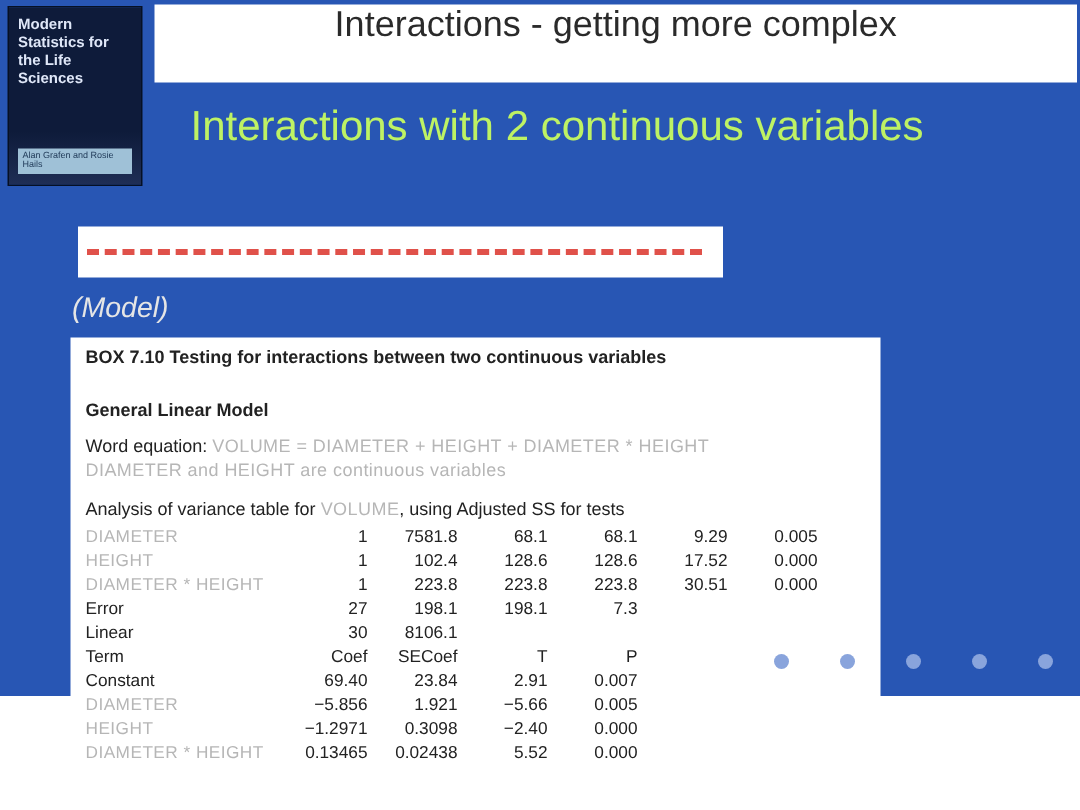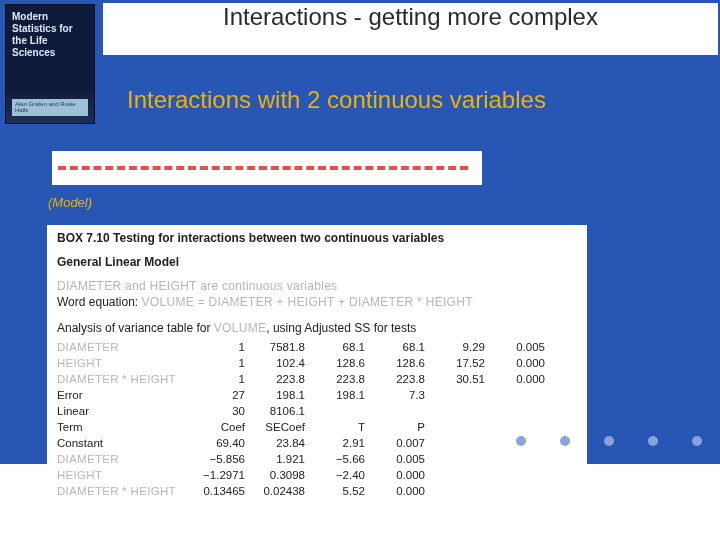--- a/index.html
+++ b/index.html
@@ -4,29 +4,29 @@
 <style>
   html,body{margin:0;padding:0;width:720px;height:540px;font-family:"Verdana","Segoe UI",sans-serif;background:#fff;overflow:hidden}
   .slide{position:relative;width:720px;height:464px;background:#2856b4}
   
   .book{position:absolute;left:5px;top:4px;width:90px;height:120px;background:linear-gradient(180deg,#0e1b3a 0%,#0e1b3a 70%,#1f2e55 100%);border:1px solid #061024;padding:6px 6px;box-sizing:border-box;color:#dfe7f8;font-size:10px;line-height:1.2}
   .book-title{font-weight:700}
   .book-authors{position:absolute;bottom:7px;left:6px;right:6px;background:#9fc1d7;color:#1e3856;font-size:6px;padding:2px 3px;line-height:1.1}
   
   .titlebar{position:absolute;left:103px;right:2px;top:3px;height:52px;background:#fff;display:flex;justify-content:center;color:#2a2a2a;font-size:24px}
   
-  .subtitle{position:absolute;left:127px;top:86px;color:#eab308;font-size:24px}
+  .subtitle{position:absolute;left:127px;top:68px;color:#bef264;font-size:28px}
   
   .redline{position:absolute;left:52px;top:151px;width:430px;height:34px;background:#fff;display:flex;align-items:center}
   .redline::before{content:"";display:block;margin-left:6px;width:410px;border-top:4px dashed #e0514a;filter:blur(.5px)}
   
-  .model{position:absolute;left:48px;top:193px;width:83px;background:#2856b4;color:#eab308;font-style:italic;font-size:13px;padding:2px 0}
+  .model{position:absolute;left:48px;top:193px;width:83px;background:#2856b4;color:#e5e5e5;font-style:italic;font-size:19px;padding:2px 0}
   
   .panel{position:absolute;left:47px;top:225px;width:540px;height:305px;background:#fff;color:#222;font-family:Arial,Helvetica,sans-serif;font-size:12px;padding:6px 10px;box-sizing:border-box}
-  .boxtitle{font-weight:700;margin-bottom:10px}
+  .boxtitle{font-weight:700;margin-bottom:21px}
   .glm{font-weight:700;margin:6px 0 10px}
   .faded{color:#b6b6b6;filter:blur(.4px);letter-spacing:.3px}
   .line{margin:2px 0}
   .subhead{margin:12px 0 4px}
   table{border-collapse:collapse;font-size:11.5px}
   td{padding:2px 10px 2px 0;white-space:nowrap}
   td.num{text-align:right;min-width:50px}
   td.src{min-width:128px}
   
   .dots{position:absolute;right:18px;bottom:18px;display:flex;gap:34px}
@@ -49,25 +49,25 @@
   <div class="subtitle">Interactions with 2 continuous variables</div>
 
   <div class="redline"></div>
 
   <div class="model">(Model)</div>
 
   <div class="panel">
     <div class="boxtitle">BOX 7.10  Testing for interactions between two continuous variables</div>
     <div class="glm">General Linear Model</div>
 
-    <div class="line faded">DIAMETER and HEIGHT are continuous variables</div>
     <div class="line">
       <span>Word equation:</span>
       <span class="faded">VOLUME = DIAMETER + HEIGHT + DIAMETER * HEIGHT</span>
     </div>
+    <div class="line faded">DIAMETER and HEIGHT are continuous variables</div>
 
     <div class="subhead">
       Analysis of variance table for <span class="faded">VOLUME</span>, using Adjusted SS for tests
     </div>
 
     <table>
       <tbody>
       <tr>
         <td class="src faded">DIAMETER</td>
         <td class="num">1</td>

